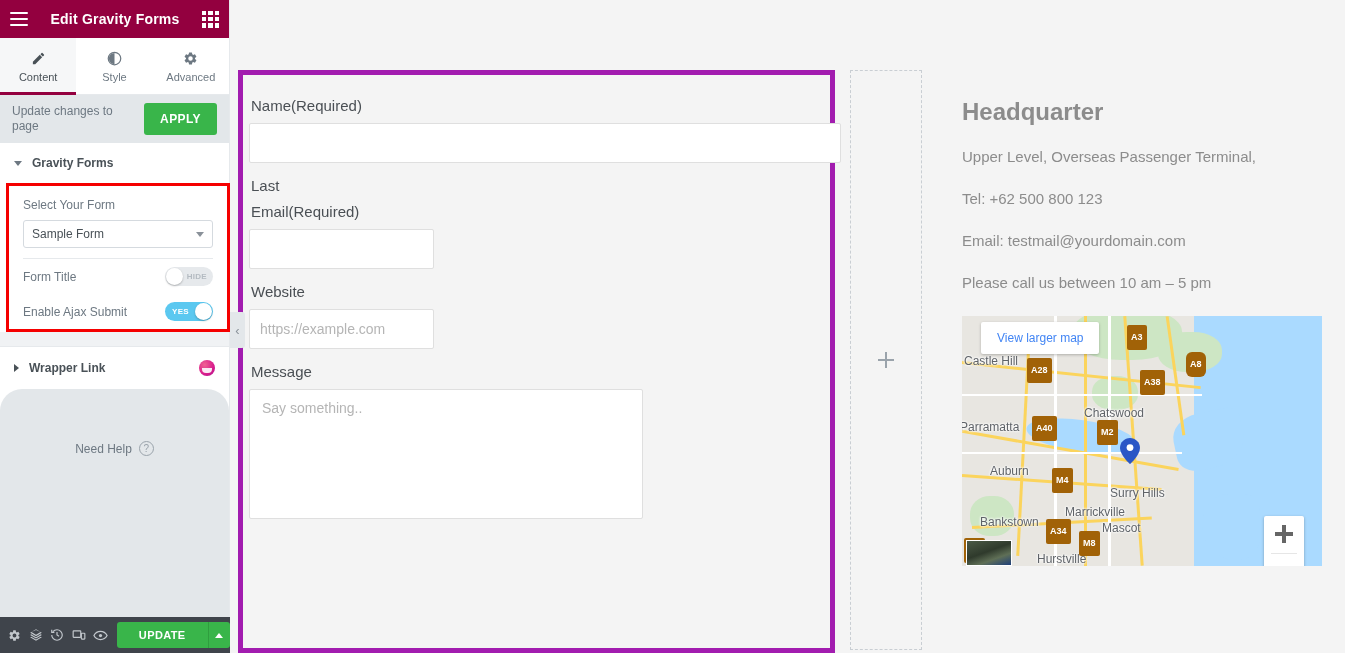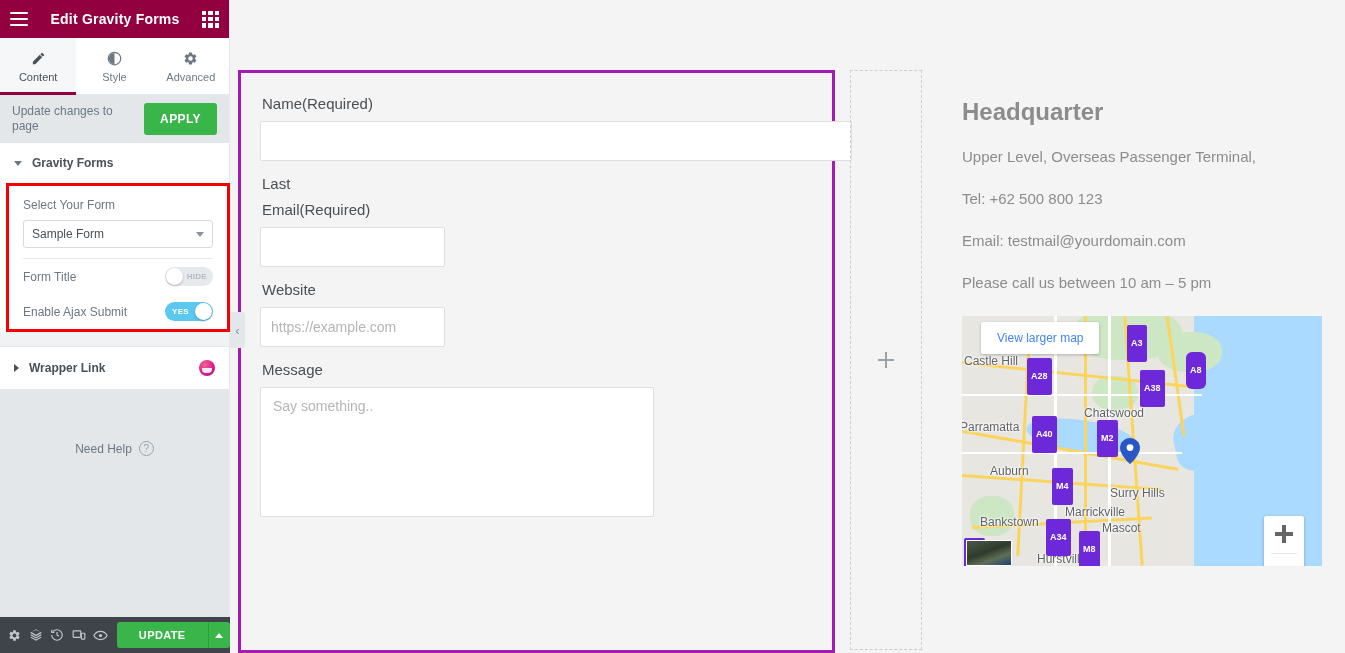--- a/index.html
+++ b/index.html
@@ -122,21 +122,21 @@
   .wl-badge {
     width: 16px; height: 16px; border-radius: 50%;
     background: radial-gradient(circle at 35% 30%, #f06292 0%, #d81b8c 60%, #a0158f 100%);
     position: relative;
   }
   .wl-badge::after {
     content: ""; position: absolute; left: 3px; right: 3px; top: 8px; height: 5px;
     background: #fbe9f4; border-radius: 0 0 4px 4px;
   }
 
-  .panel-body-fill { flex: 1; background: #e3e7ea; position: relative; }
+  .panel-body-fill { flex: 1; background: #e3e7ea; position: relative; border-radius: 22px; }
   .need-help {
     display: flex; align-items: center; justify-content: center; gap: 7px;
     padding-top: 52px; font-size: 12px; color: #6d7882; cursor: pointer;
   }
   .qmark {
     width: 15px; height: 15px; border-radius: 50%;
     border: 1px solid #9aa3ab; color: #9aa3ab;
     font-size: 10px; line-height: 13px; text-align: center;
   }
 
@@ -172,23 +172,23 @@
   }
 
   
   .canvas {
     flex: 1; height: 653px; background: #f4f4f4;
     position: relative; overflow: hidden;
     display: flex; padding-top: 70px; gap: 0;
   }
   .col-form {
     width: 597px; margin-left: 8px;
-    border: 3px solid #a21caf;
+    border: 5px solid #a21caf;
     background: #f4f4f4;
-    padding: 22px 0 0 17px;
+    padding: 22px 0 0 4px;
     height: 583px;
   }
   .field { padding: 0 2px 0 2px; }
   .field-label {
     font-size: 15px; color: #4a4f54; padding: 0 0 9px 2px;
     font-family: "Liberation Sans", sans-serif;
   }
   .inp {
     background: #fff; border: 1px solid #dfdfdf; border-radius: 2px;
     height: 40px; margin-bottom: 14px;
@@ -266,23 +266,23 @@
   }
   .road.v { width: 3px; }
   .road.thin { background: #fff; height: 2px; }
 
   .map-label {
     position: absolute; font-size: 12px; color: #5f6368;
     font-family: "Liberation Sans", sans-serif; white-space: nowrap;
     text-shadow: 0 0 3px #fff, 0 0 3px #fff, 0 0 2px #fff;
   }
   .shield {
-    position: absolute; background: #6d28d9; color: #fff;
+    position: absolute; background: #a16207; color: #fff;
     font-size: 9px; font-weight: bold; border-radius: 2px;
-    padding: 14px 4px; line-height: 1; white-space: nowrap;
+    padding: 8px 4px; line-height: 1; white-space: nowrap;
   }
   .view-larger {
     position: absolute; left: 19px; top: 6px;
     background: #fff; color: #4285f4; font-size: 12px;
     padding: 9px 16px; border-radius: 2px;
     box-shadow: 0 1px 3px rgba(0,0,0,.25); cursor: pointer;
   }
   .pin {
     position: absolute; left: 158px; top: 122px;
     width: 20px; height: 26px; cursor: pointer;

